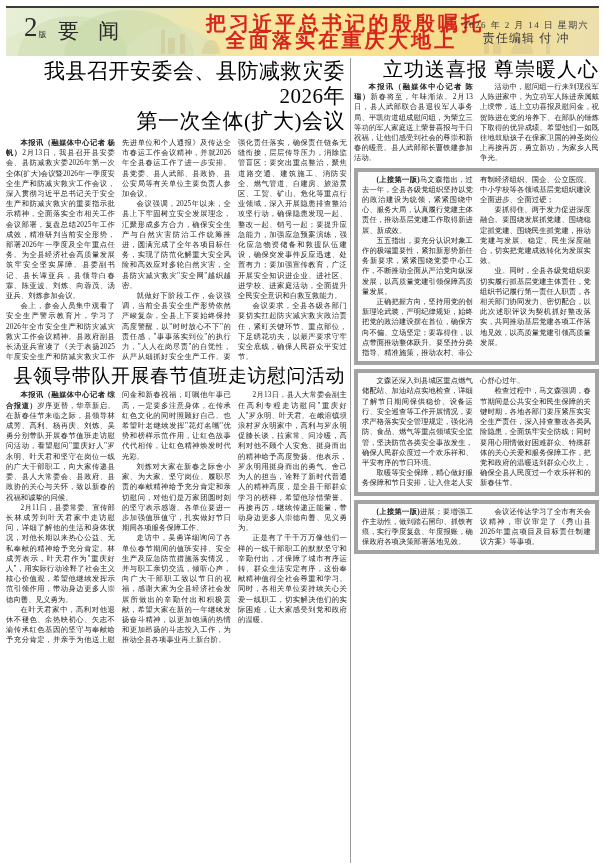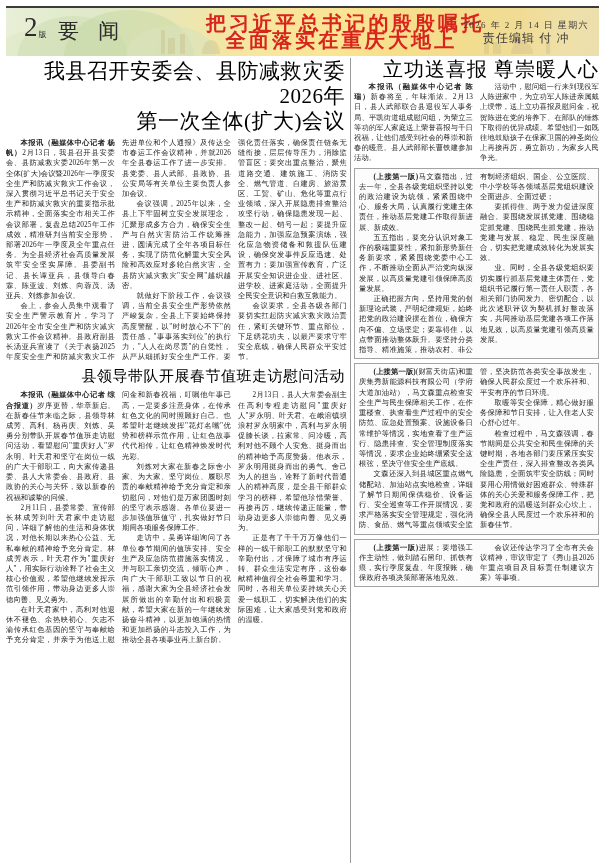--- a/index.html
+++ b/index.html
@@ -154,21 +154,21 @@
     color: #000000;
     font-family: "Liberation Serif", serif;
   }
   .headline.main {
     font-size: 21px;
     line-height: 25px;
     letter-spacing: .5px;
     padding: 1px 2px 4px 2px;
   }
   .headline.sub {
-    font-size: 15px;
+    font-size: 19px;
     line-height: 20px;
     letter-spacing: .5px;
     padding: 4px 2px 4px 2px;
   }
   .headline.right-main {
     font-size: 20px;
     line-height: 20px;
     letter-spacing: 1px;
     padding: 1px 0 3px 0;
   }
@@ -184,21 +184,21 @@
     color: #242424;
     letter-spacing: .1px;
   }
   .cols.c3 { column-count: 3; }
   .cols.c2 { column-count: 2; }
   .cols p { margin: 0; text-indent: 2em; }
   .byline { font-weight: bold; }
 
   
   .cont-box {
-    border: 1px solid #a3a3a3;
+    border: 4px solid #a3a3a3;
     padding: 3px 4px 3px 4px;
     margin: 4px 0 4px 0;
     background: #fcfcfc;
   }
   .cont-box .tag { font-weight: bold; }
 </style>
 </head>
 <body>
 
 <div class="masthead">
@@ -281,21 +281,20 @@
         <p><span class="tag">(上接第一版)</span><span>马文森指出，过去一年，全县各级党组织坚持以党的政治建设为统领，紧紧围绕中心、服务大局，认真履行党建主体责任，推动基层党建工作取得新进展、新成效。</span></p>
         <p>五五指出，要充分认识对象工作的极端重要性，紧扣新形势新任务新要求，紧紧围绕党委中心工作，不断推动全面从严治党向纵深发展，以高质量党建引领保障高质量发展。</p>
         <p>正确把握方向，坚持用党的创新理论武装，严明纪律规矩，始终把党的政治建设摆在首位，确保方向不偏、立场坚定；要靠得住，以点带面推动整体跃升。要坚持分类指导、精准施策，推动农村、非公有制经济组织、国企、公立医院、中小学校等各领域基层党组织建设全面进步、全面过硬；</p>
         <p>要抓得住、两手发力促进深度融合。要围绕发展抓党建、围绕稳定抓党建、围绕民生抓党建，推动党建与发展、稳定、民生深度融合，切实把党建成效转化为发展实效。</p>
         <p>业。同时，全县各级党组织要切实履行抓基层党建主体责任，党组织书记履行第一责任人职责，各相关部门协同发力、密切配合，以此次述职评议为契机抓好整改落实，共同推动基层党建各项工作落地见效，以高质量党建引领高质量发展。</p>
       </div>
     </div>
 
     <div class="cont-box">
       <div class="cols c2">
-        <p><span class="tag">(上接第一版)</span><span>(财富天街店)和重庆集秀新能源科技有限公司（学府大道加油站），马文森重点检查安全生产与民生保障相关工作，在作重楼查、执查看生产过程中的安全防范、应急处置预案、设施设备日常维护等情况，实地查看了生产运行、隐患排查、安全管理制度落实等情况，要求企业始终绷紧安全这根弦，坚决守住安全生产底线。</span></p>
         <p>文森还深入到县城区重点燃气储配站、加油站点实地检查，详细了解节日期间保供稳价、设备运行、安全巡查等工作开展情况，要求严格落实安全管理规定，强化消防、食品、燃气等重点领域安全监管，坚决防范各类安全事故发生，确保人民群众度过一个欢乐祥和、平安有序的节日环境。</p>
         <p>取暖等安全保障，精心做好服务保障和节日安排，让入住老人安心舒心过年。</p>
         <p>检查过程中，马文森强调，春节期间是公共安全和民生保障的关键时期，各地各部门要压紧压实安全生产责任，深入排查整改各类风险隐患，全面筑牢安全防线；同时要用心用情做好困难群众、特殊群体的关心关爱和服务保障工作，把党和政府的温暖送到群众心坎上，确保全县人民度过一个欢乐祥和的新春佳节。</p>
       </div>
     </div>
 
     <div class="cont-box">
       <div class="cols c2">
         <p><span class="tag">(上接第一版)</span><span>进展；要增强工作主动性，做到踏石留印、抓铁有痕，实行季度复盘、年度报账，确保政府各项决策部署落地见效。</span></p>
         <p>会议还传达学习了全市有关会议精神，审议审定了《秀山县2026年重点项目及目标责任制建议方案》等事项。</p>

